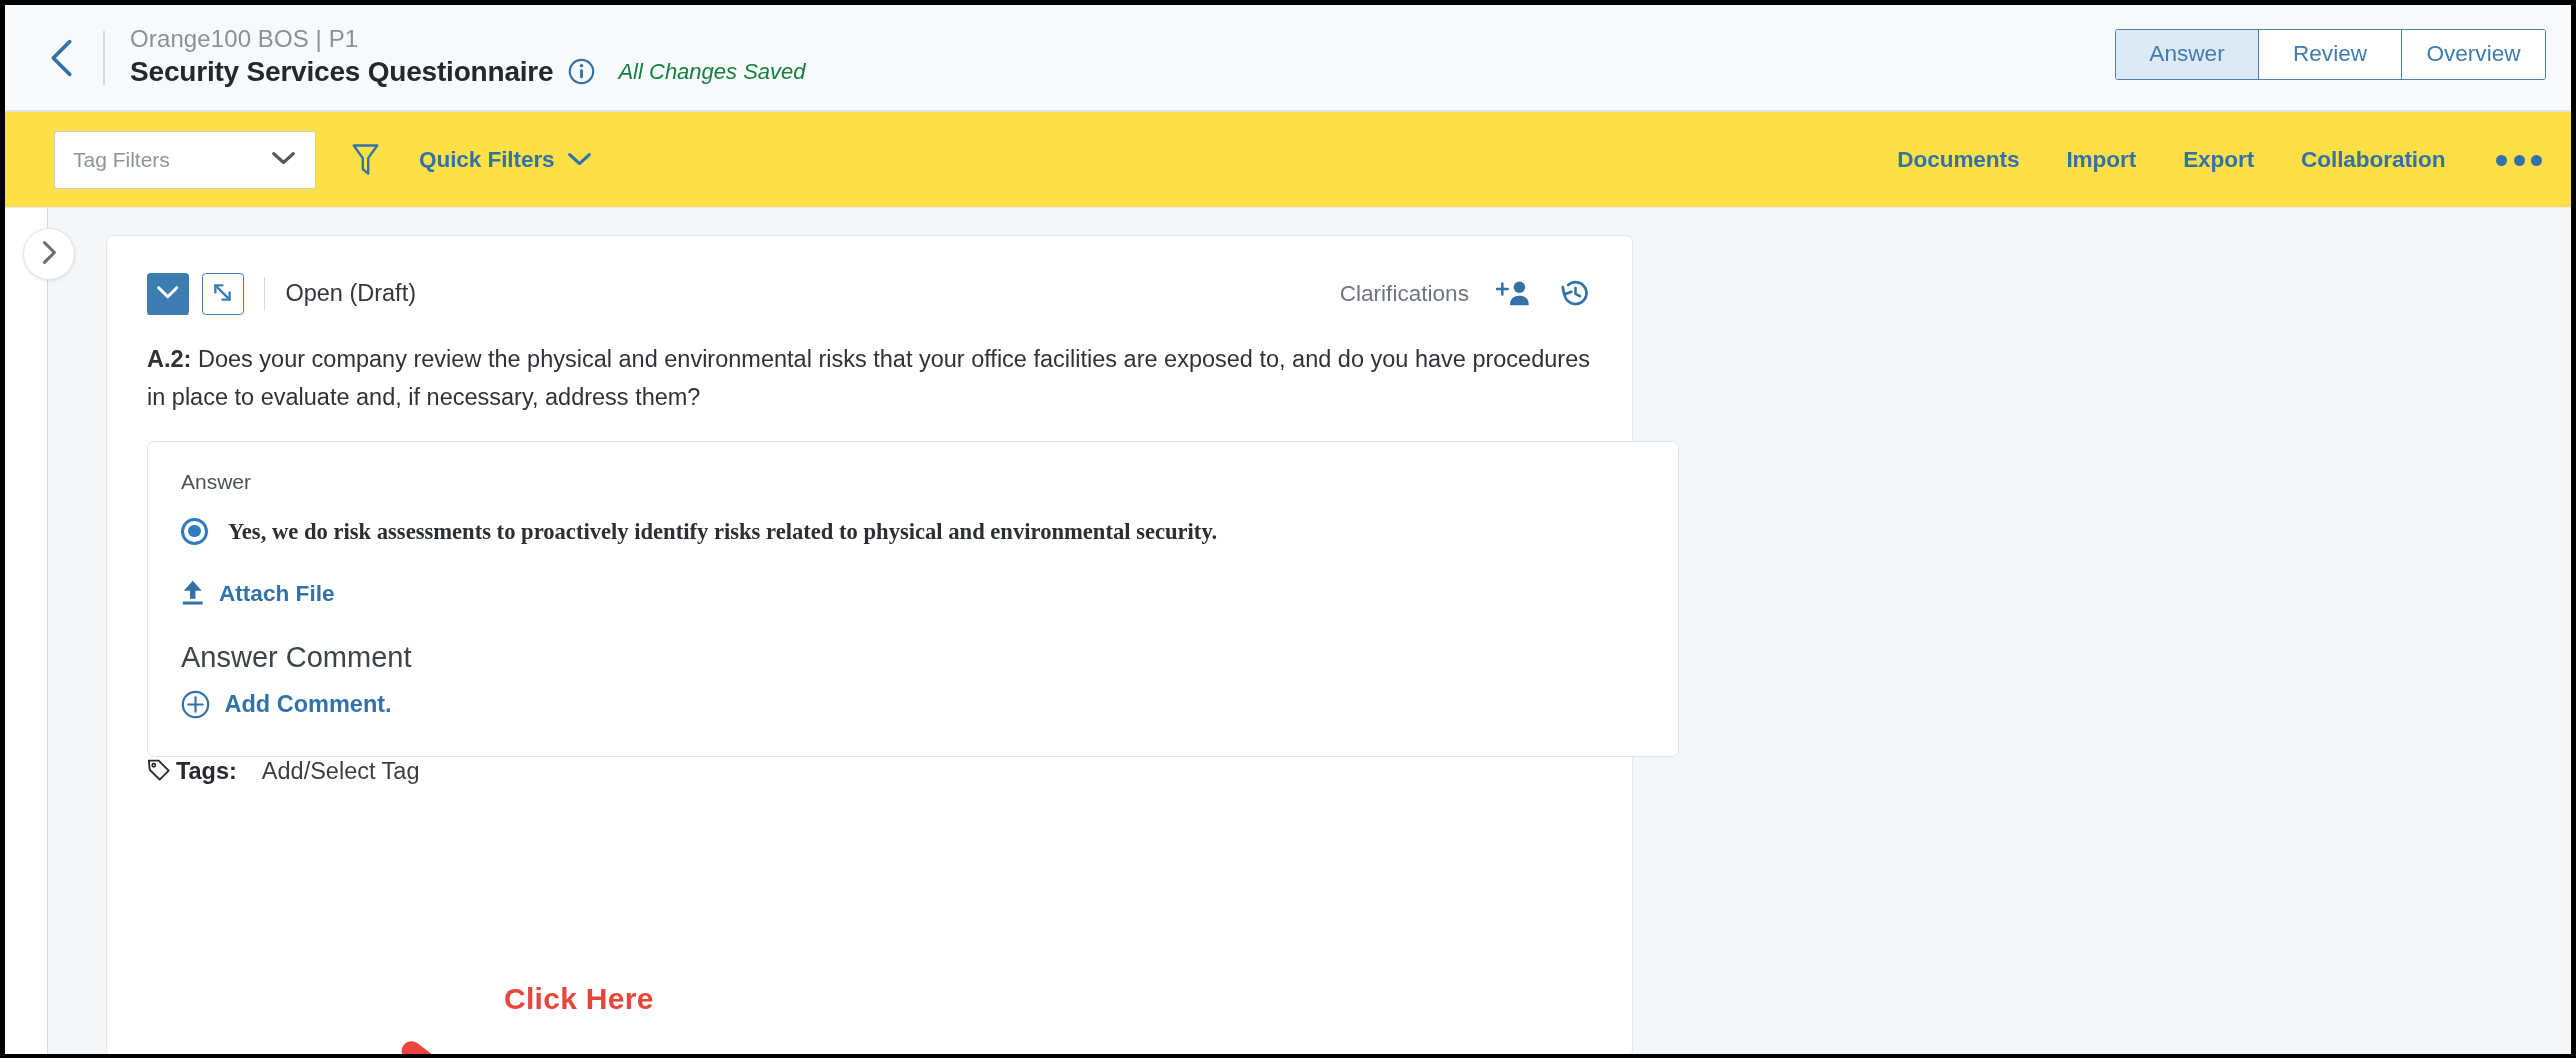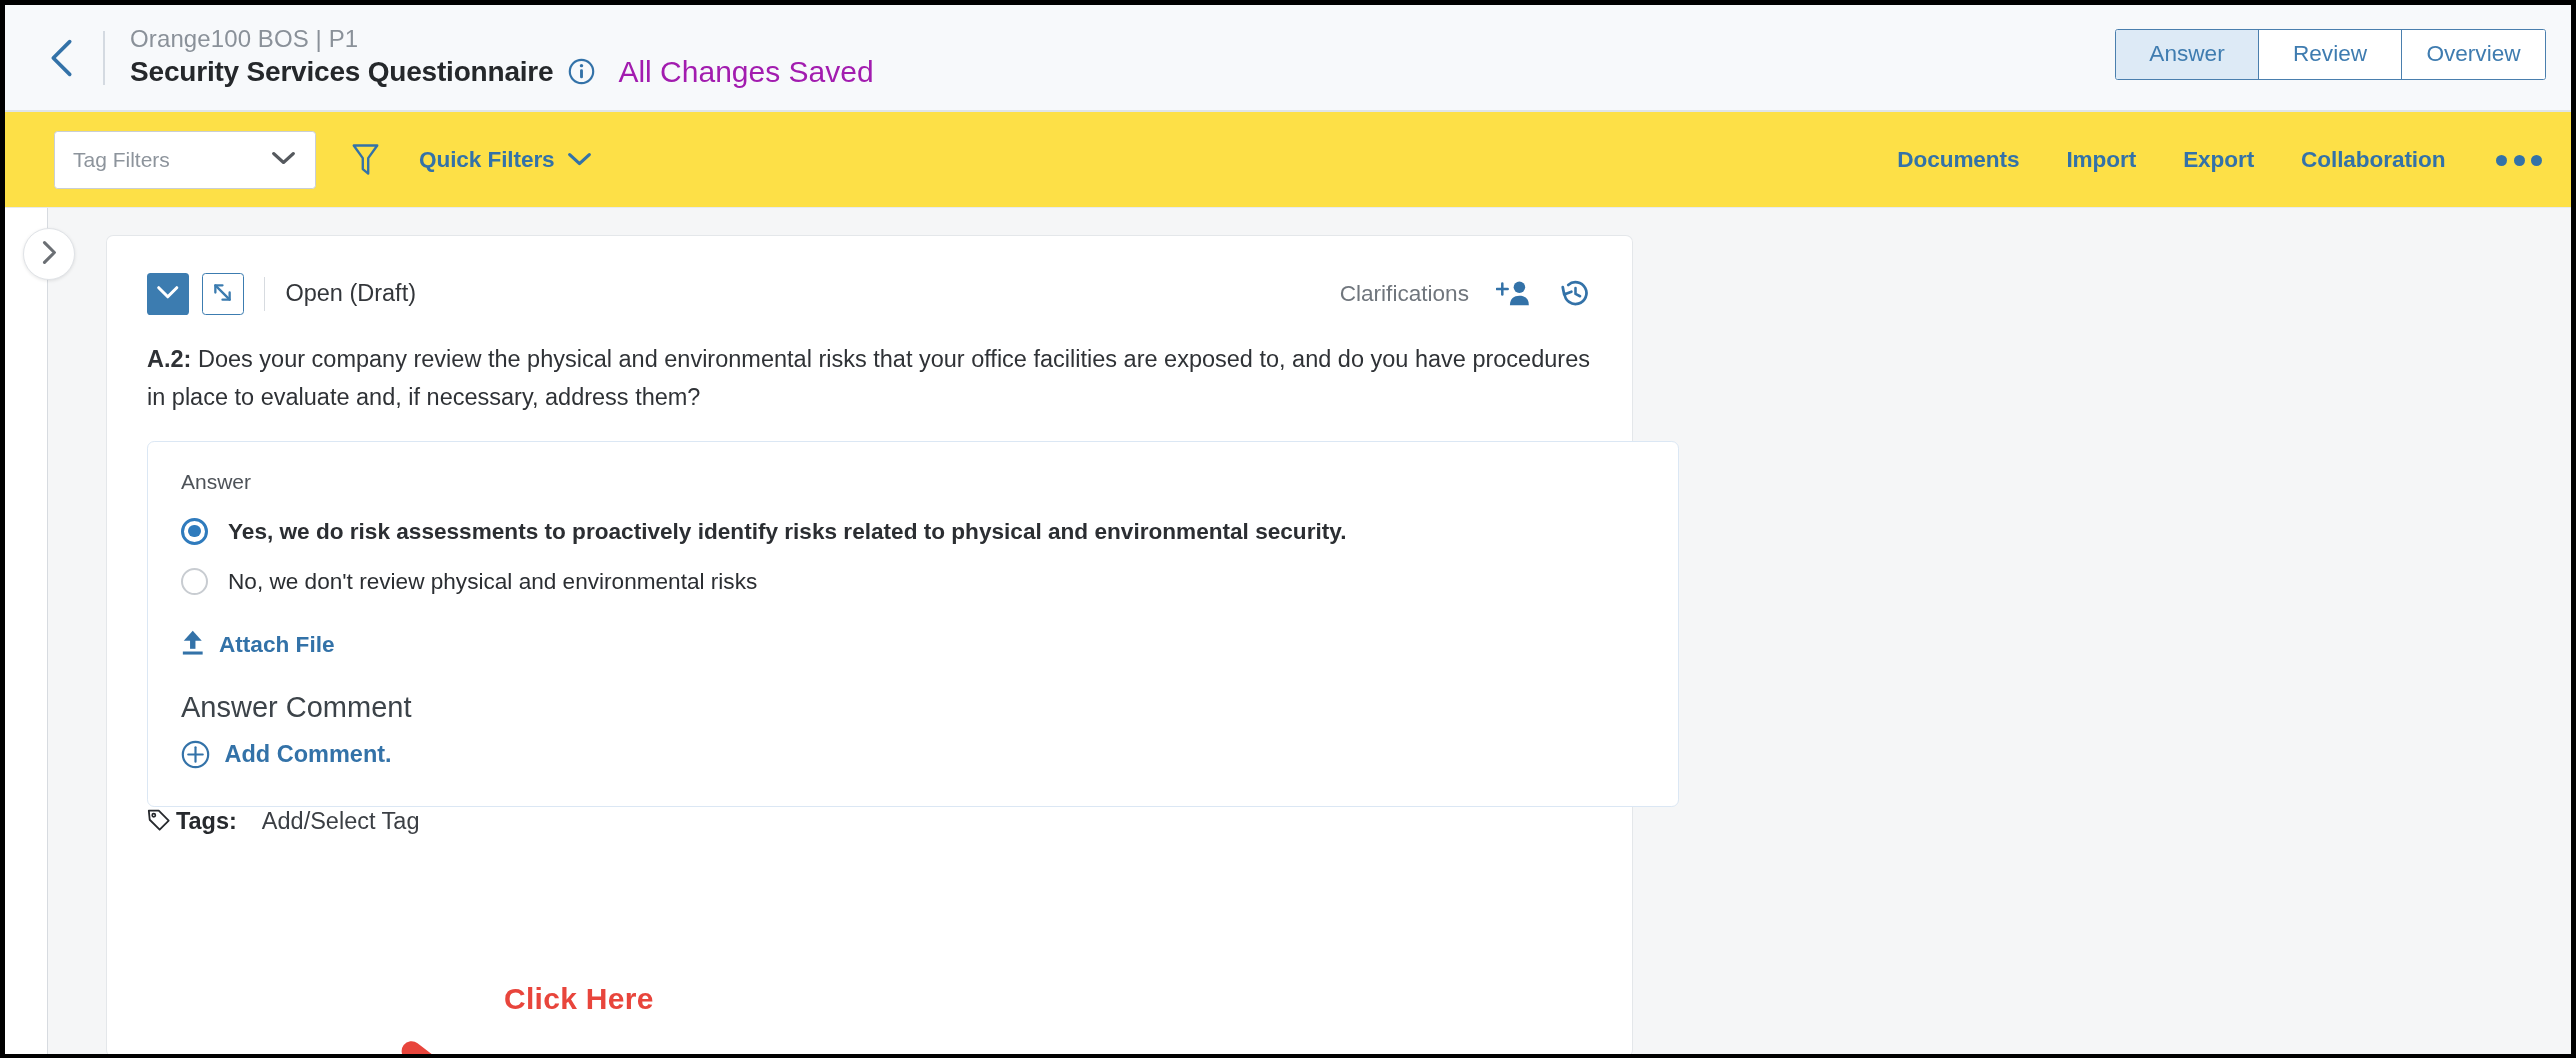--- a/index.html
+++ b/index.html
@@ -54,24 +54,25 @@
   .title-row { display: flex; align-items: center; }
   .page-title {
     font-size: 28px;
     font-weight: bold;
     color: #25282b;
     line-height: 34px;
     letter-spacing: -0.2px;
   }
   .info-icon { margin-left: 14.5px; display: flex; align-items: center; cursor: pointer; }
   .saved-text {
-    font-size: 30px;
-    color: #a21caf;
+    font-size: 22px;
+    color: #15803d;
     margin-left: 23.5px;
     line-height: 34px;
+    font-style: italic;
   }
 
   .seg-control {
     position: absolute;
     right: 25px;
     top: 24.4px;
     display: flex;
     border: 1.8px solid #4a7fae;
     border-radius: 2.7px;
     overflow: hidden;
@@ -299,21 +300,21 @@
     width: 12.6px; height: 12.6px;
     margin: -6.3px 0 0 -6.3px;
     border-radius: 50%;
     background: #2f7bbd;
   }
   .radio-text {
     font-size: 22.6px;
     color: #2b2e32;
     line-height: 27px;
   }
-  .radio-row.selected .radio-text { font-weight: bold; }
+  .radio-row.selected .radio-text { font-weight: bold; font-family: Liberation Serif, serif; }
 
   .attach-row {
     display: flex;
     align-items: center;
     margin-top: 34px;
     cursor: pointer;
   }
   .attach-row .lbl {
     font-size: 22.6px;
     color: #3372a8;
@@ -526,24 +527,20 @@
 
 
       <div class="answer-box">
         <div class="answer-label">Answer</div>
 
         <div class="radio-row selected">
           <span class="radio checked"></span>
           <span class="radio-text">Yes, we do risk assessments to proactively identify risks related to physical and environmental security.</span>
         </div>
 
-        <div class="radio-row">
-          <span class="radio"></span>
-          <span class="radio-text">No, we don't review physical and environmental risks</span>
-        </div>
 
         <div class="attach-row">
           <span>
             <svg width="23.5" height="27" viewBox="0 0 26 30">
               <polygon points="13,2 23,13 3,13" fill="#3372a8"></polygon>
               <rect x="10" y="12" width="6" height="10" fill="#3372a8"></rect>
               <rect x="2" y="25" width="22" height="3.4" fill="#3372a8"></rect>
             </svg>
           </span>
           <span class="lbl">Attach File</span>

